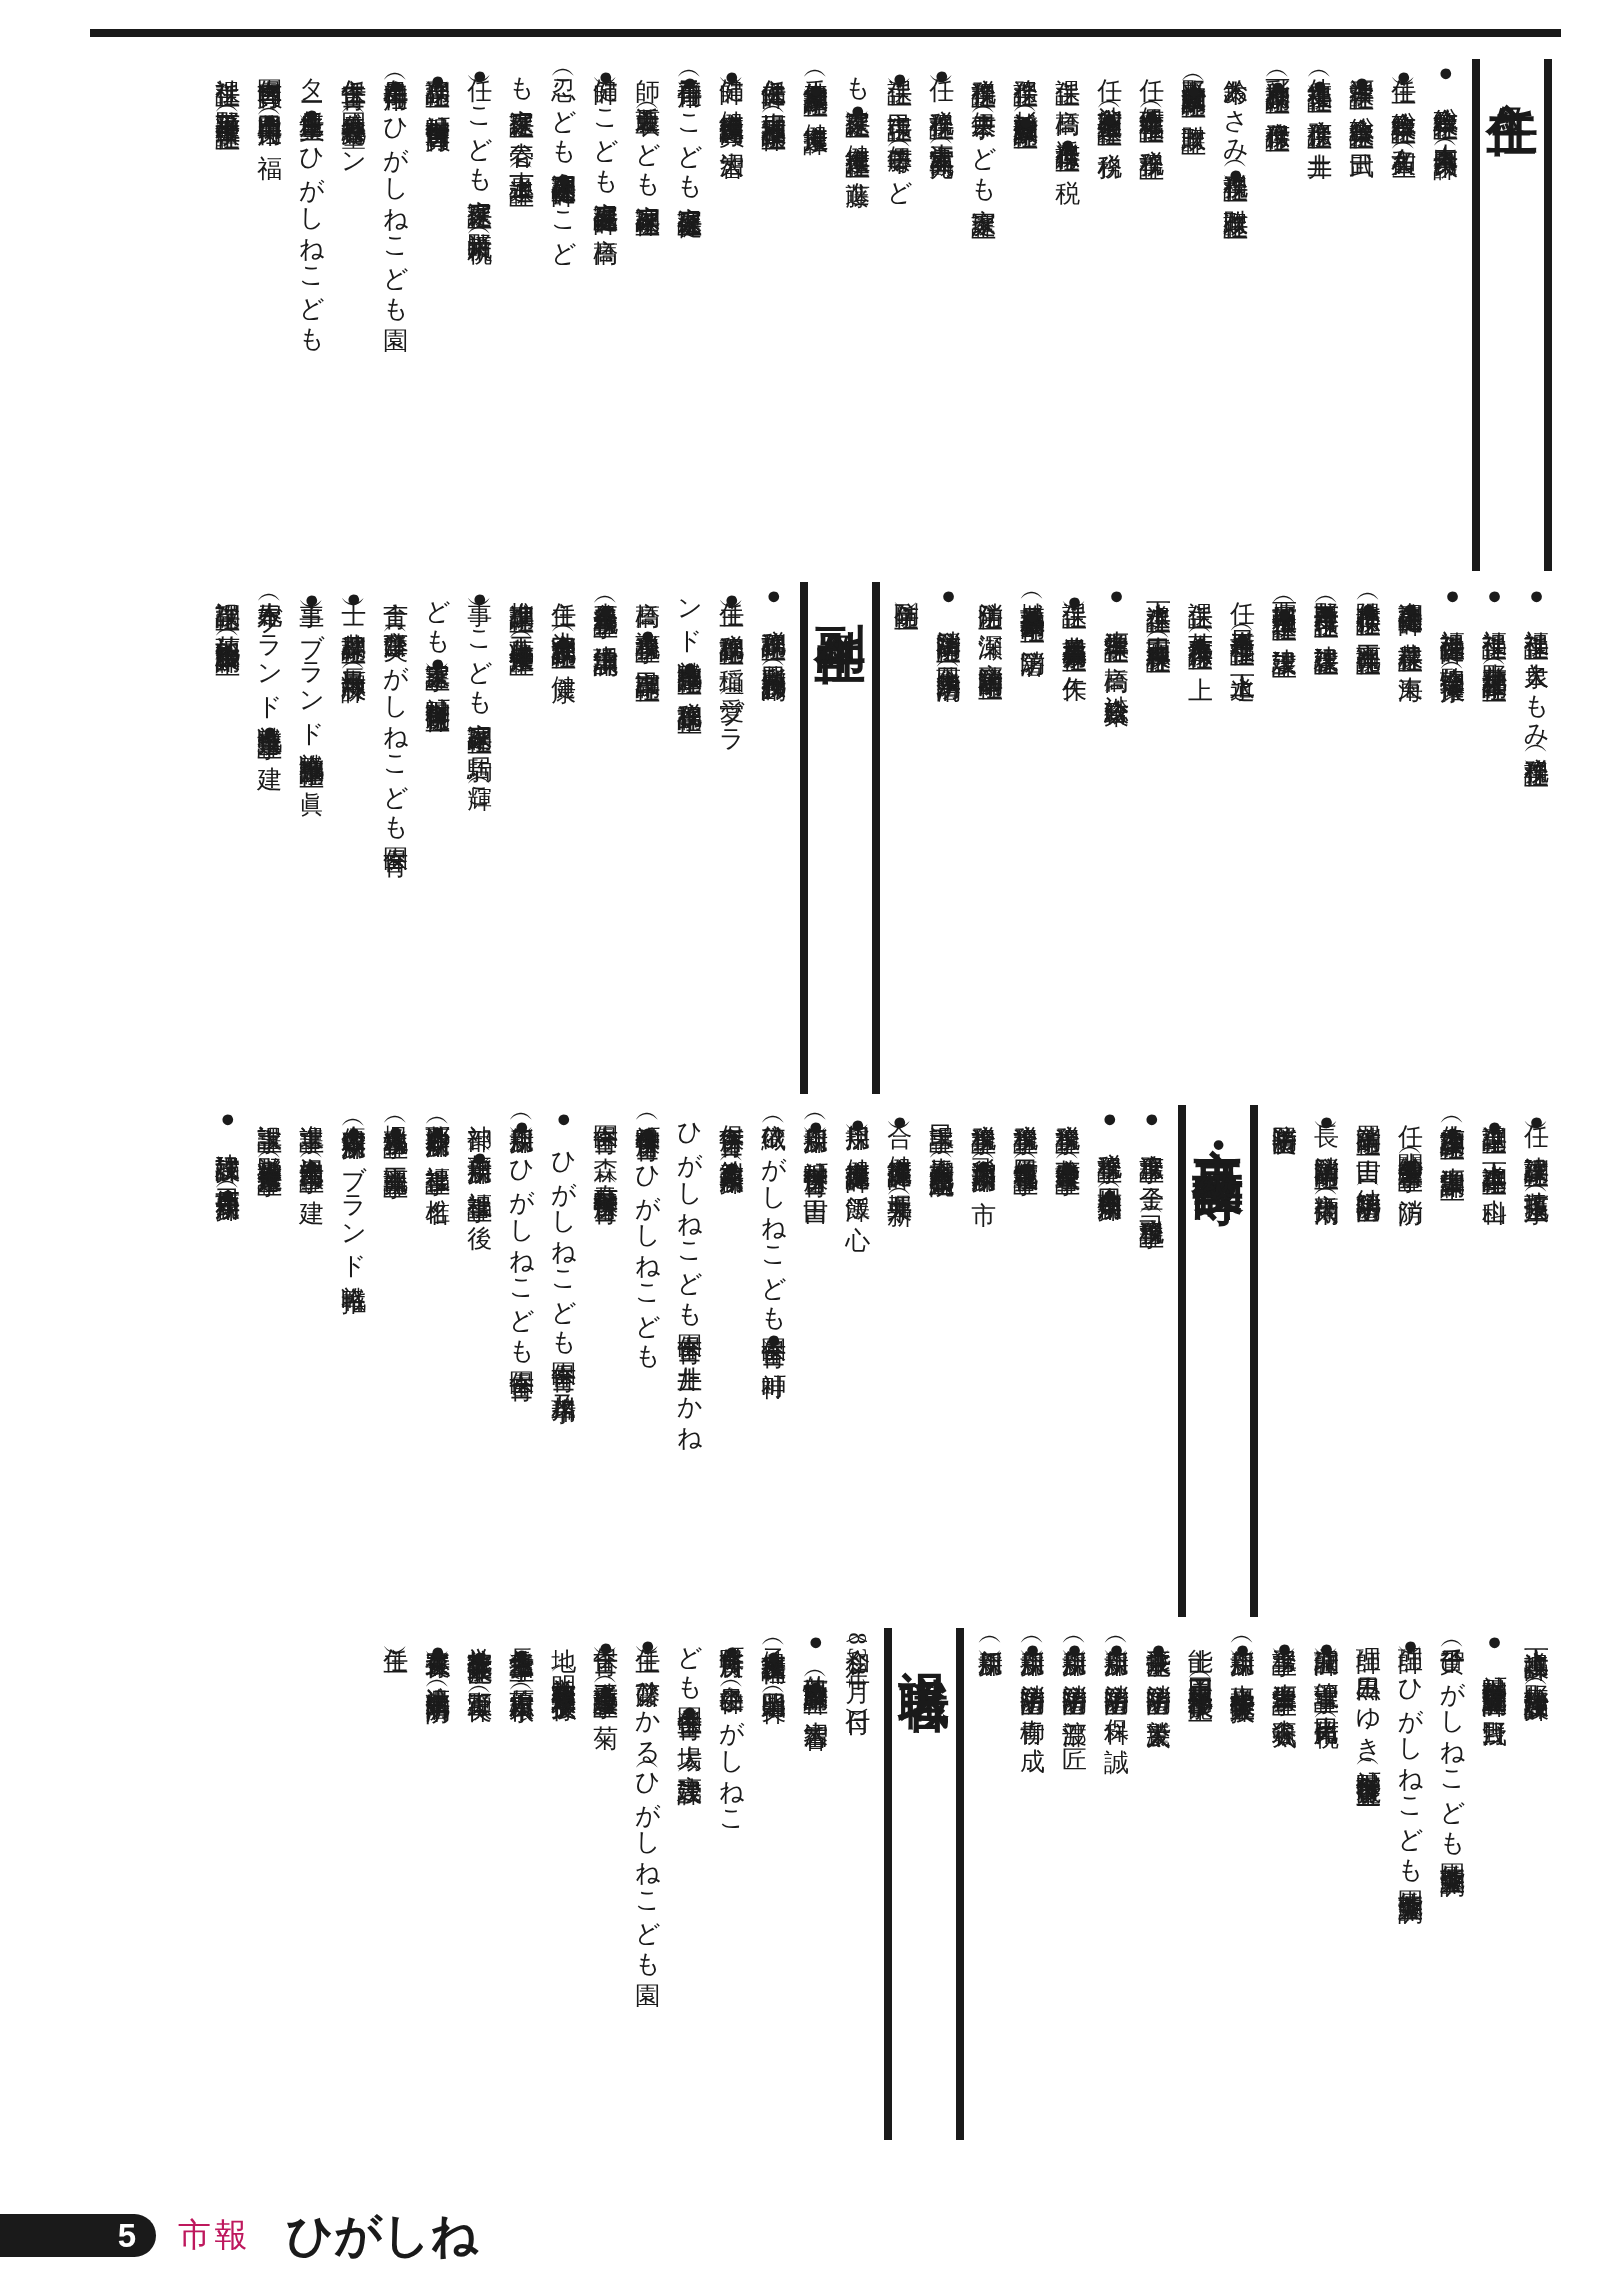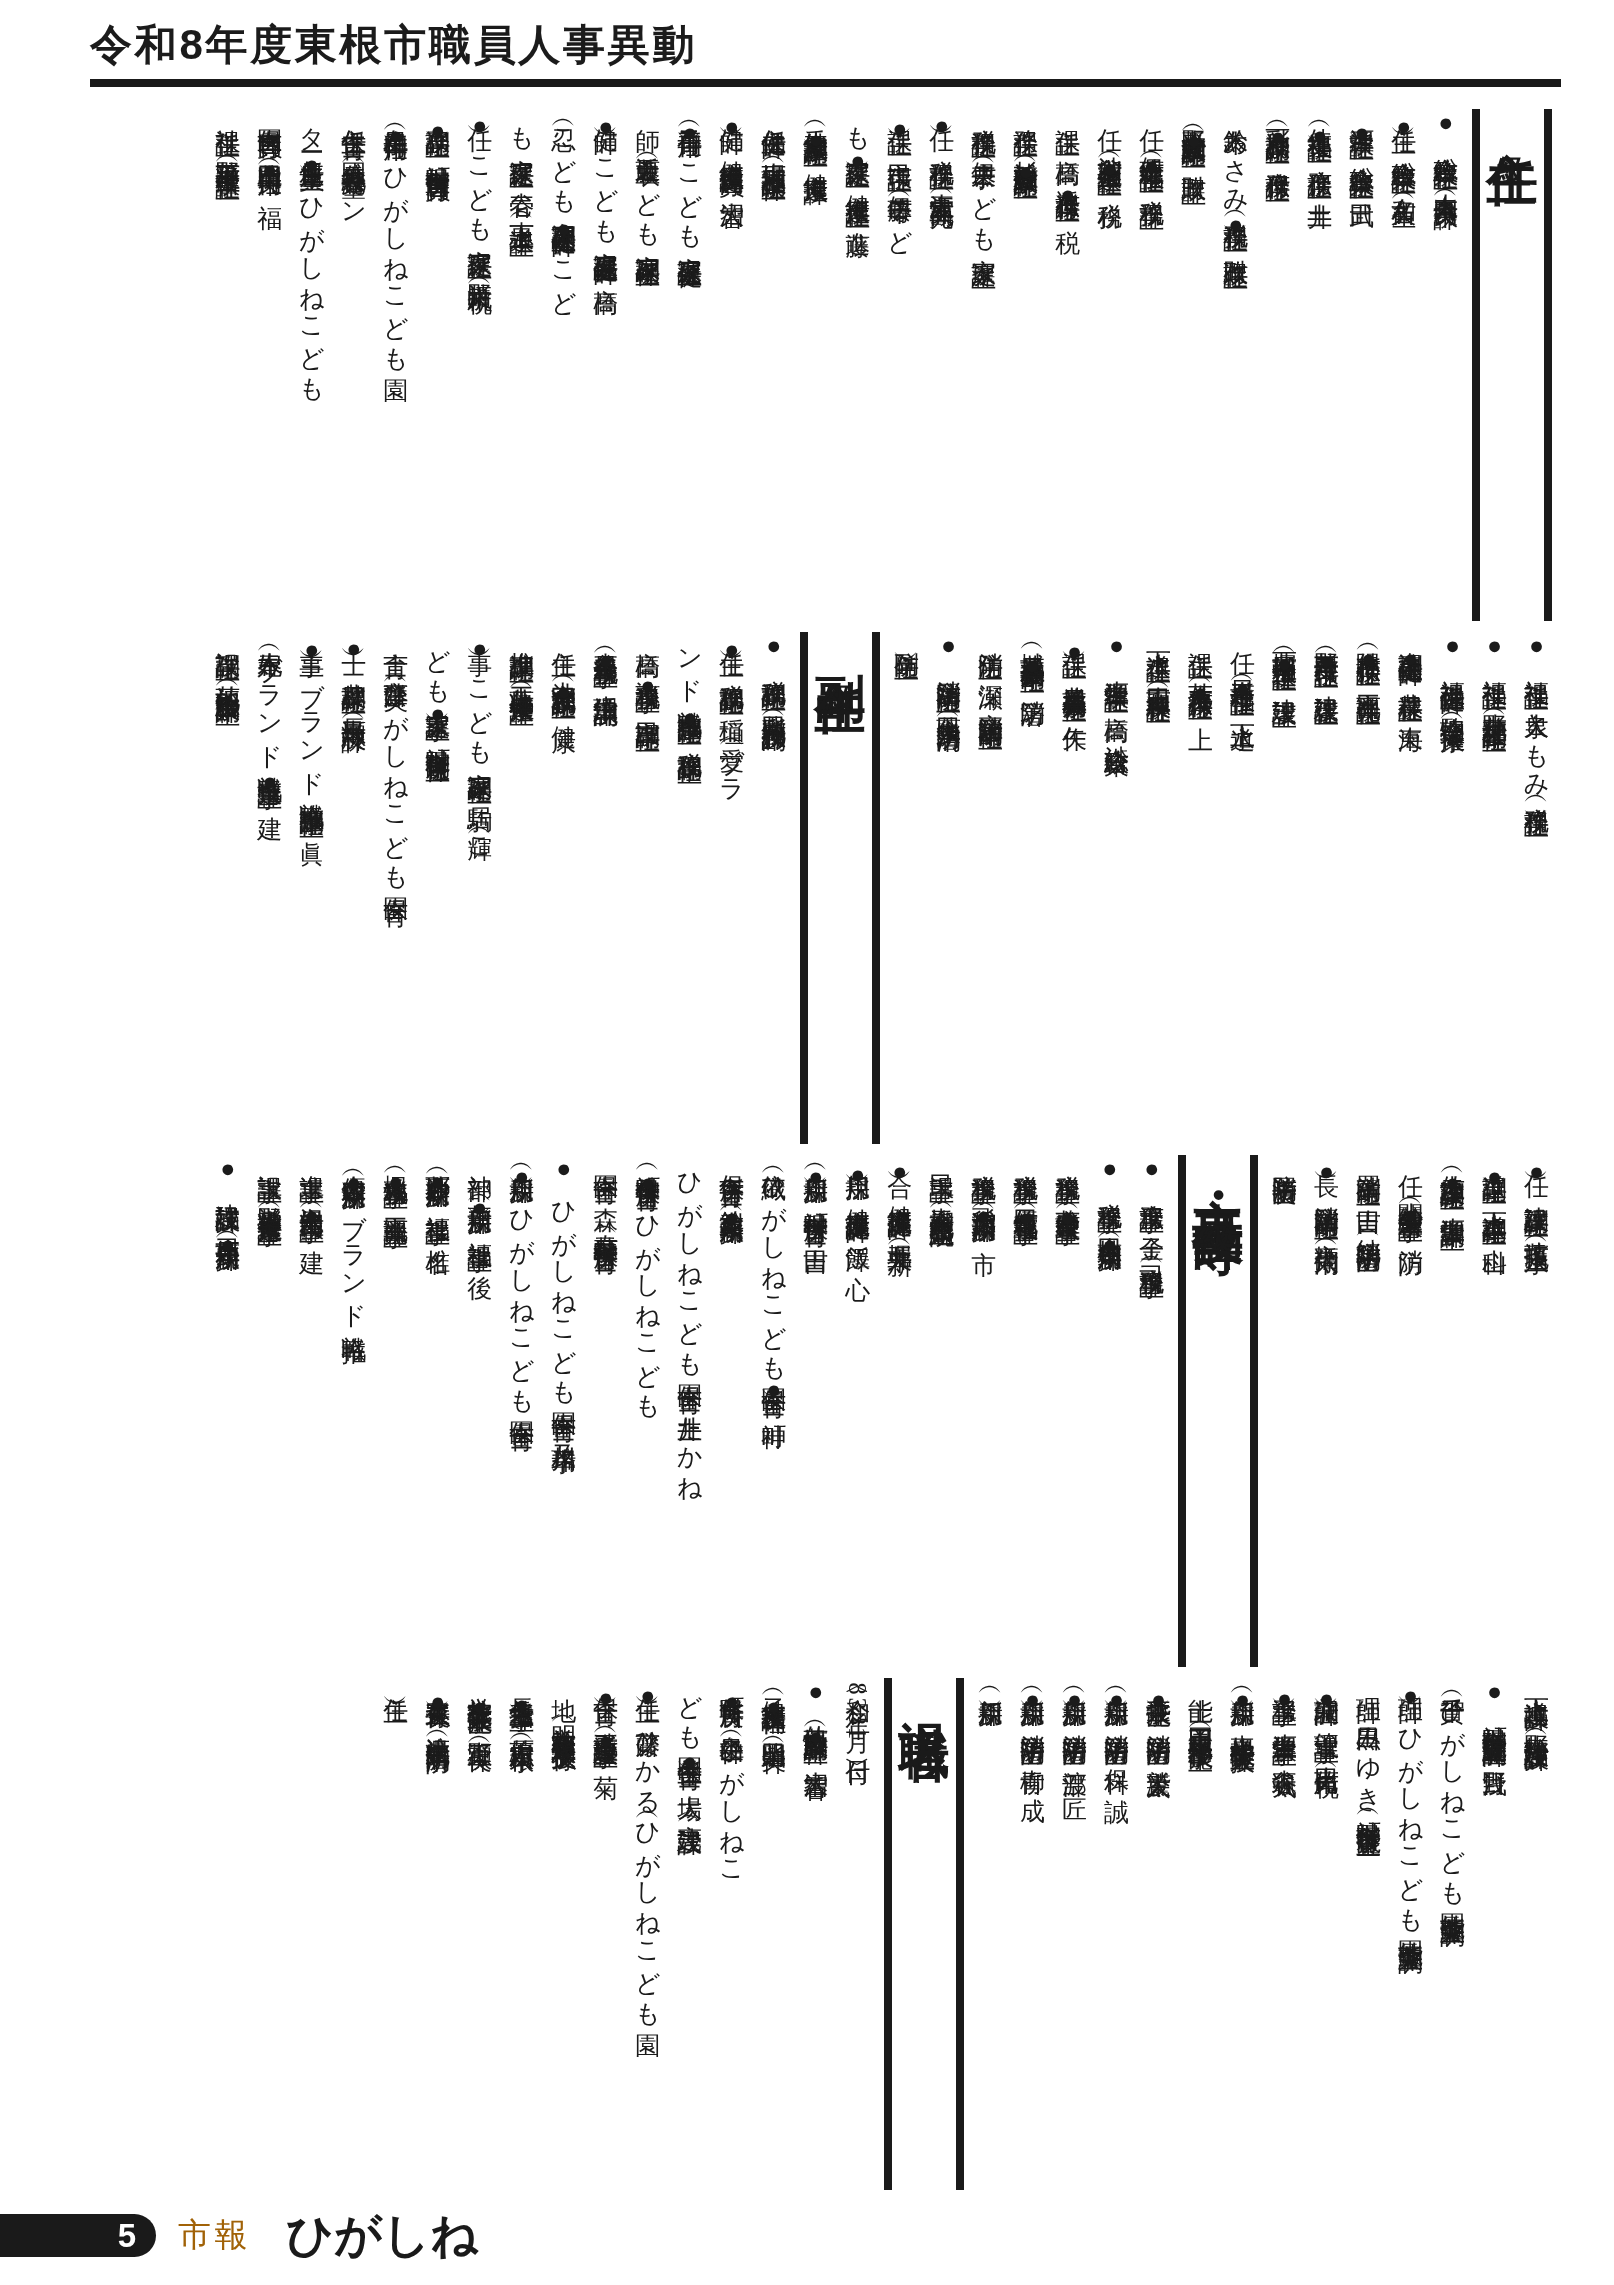--- a/index.html
+++ b/index.html
@@ -100,38 +100,37 @@
     font-family: "Liberation Sans", "DejaVu Sans", sans-serif;
     font-weight: 700;
     font-size: 33px;
   }
   .pub-name {
     font-family: "Liberation Sans", "DejaVu Sans", sans-serif;
     font-weight: 400;
     font-size: 33px;
     margin-left: 22px;
     letter-spacing: 3.6px;
-    color: #a16207;
+    color: #be185d;
   }
   .newsletter-logo {
     font-family: "Liberation Sans", "DejaVu Sans", sans-serif;
     font-weight: 900;
     font-size: 47px;
     margin-left: 35px;
     letter-spacing: 0px;
     color: #1a1a1a;
   }
 </style>
 </head>
 <body>
 
 <div class="page">
   <div class="content">
     <header class="masthead">
-      <h1 class="page-title">令和8年度東根市職員人事異動</h1>
       <div class="title-rule"></div>
     </header>
 
     <main class="bands">
 
       <section class="band"><span class="sec-header"><span class="sec-inner"><span class="sec-main">主任</span><span class="sec-grade">級</span></span></span><span class="cols">●総合政策課主任　大内真奈美（市民課
 主任）●総合政策課主任　名和吉久（生
 涯学習課主任）●総合政策課主任　武田
 佳美（福祉課主任）●庶務課主任　土井
 彩可（庶務課副主任）●庶務課付主任

